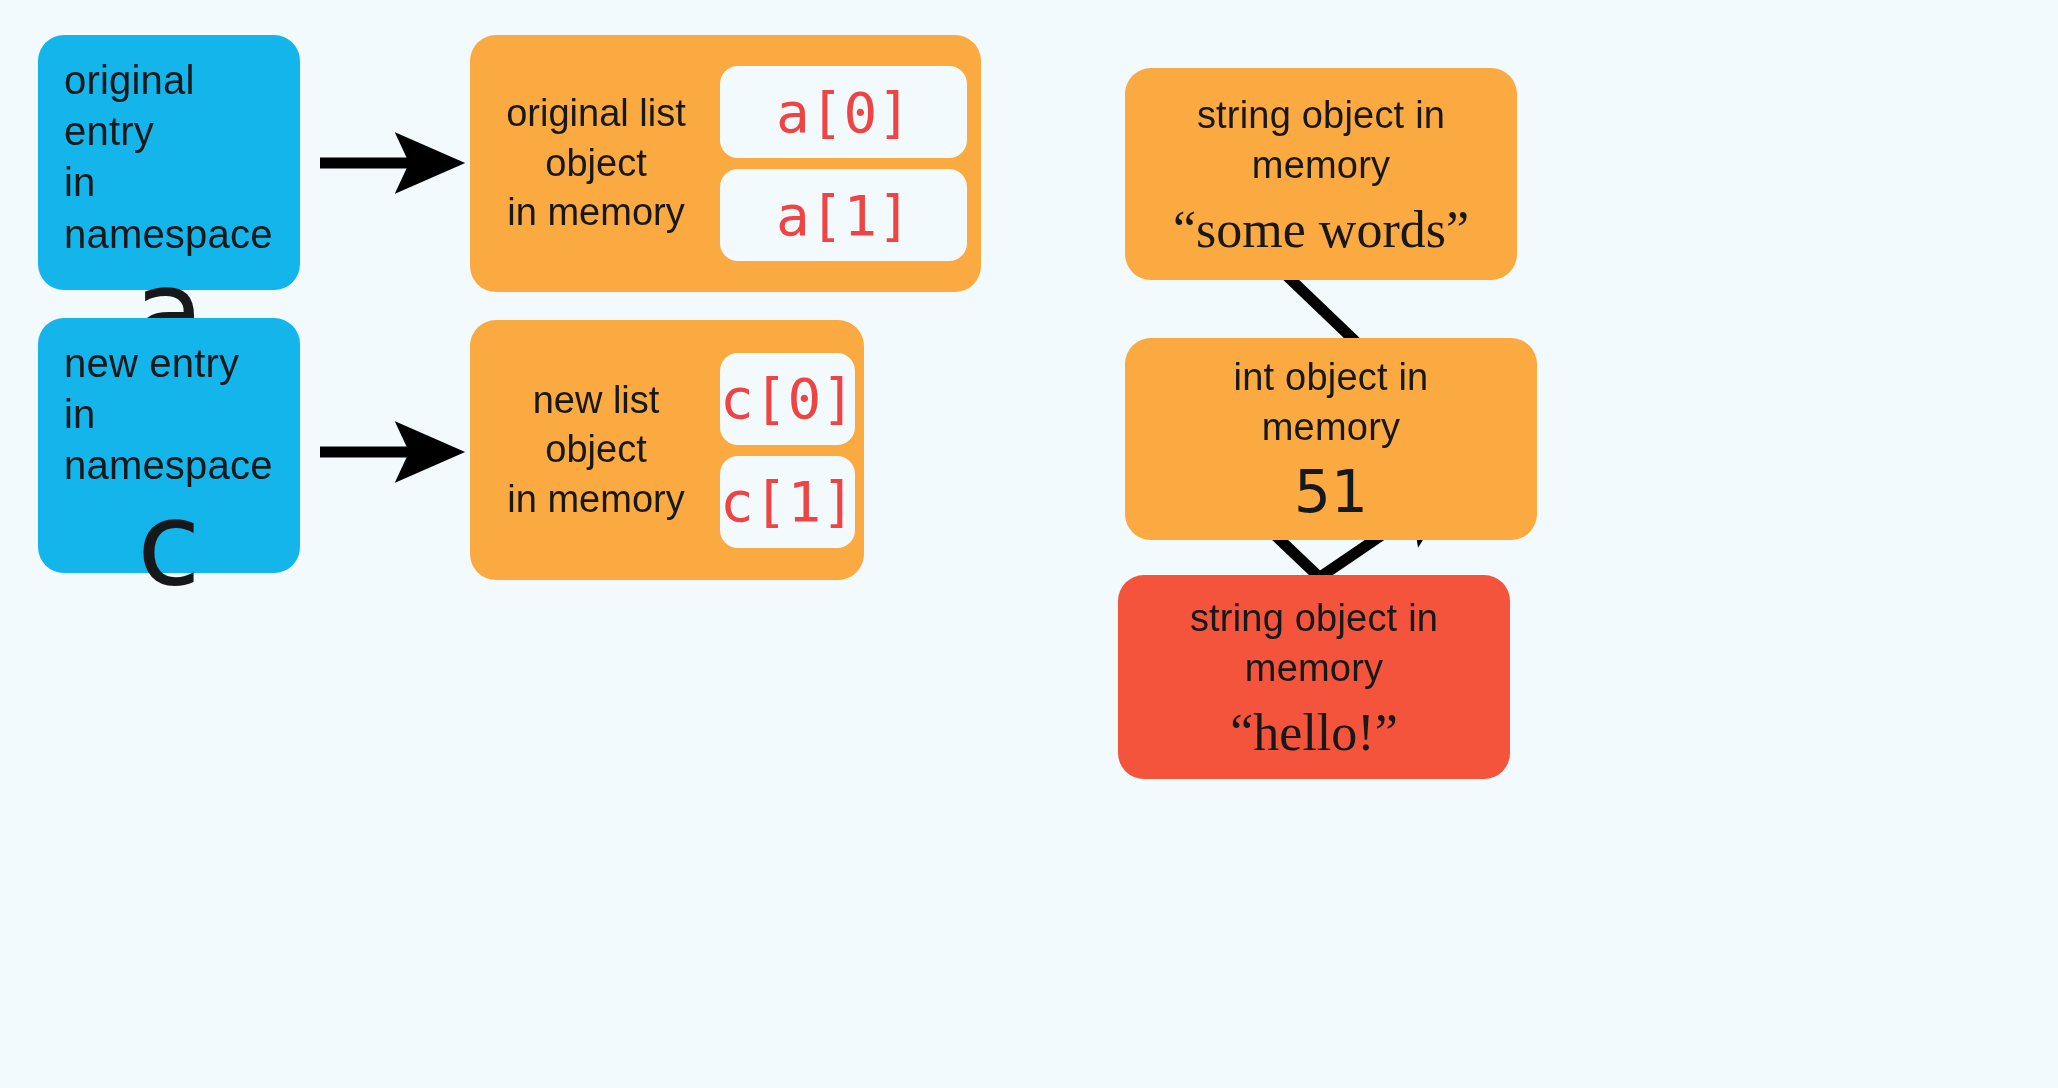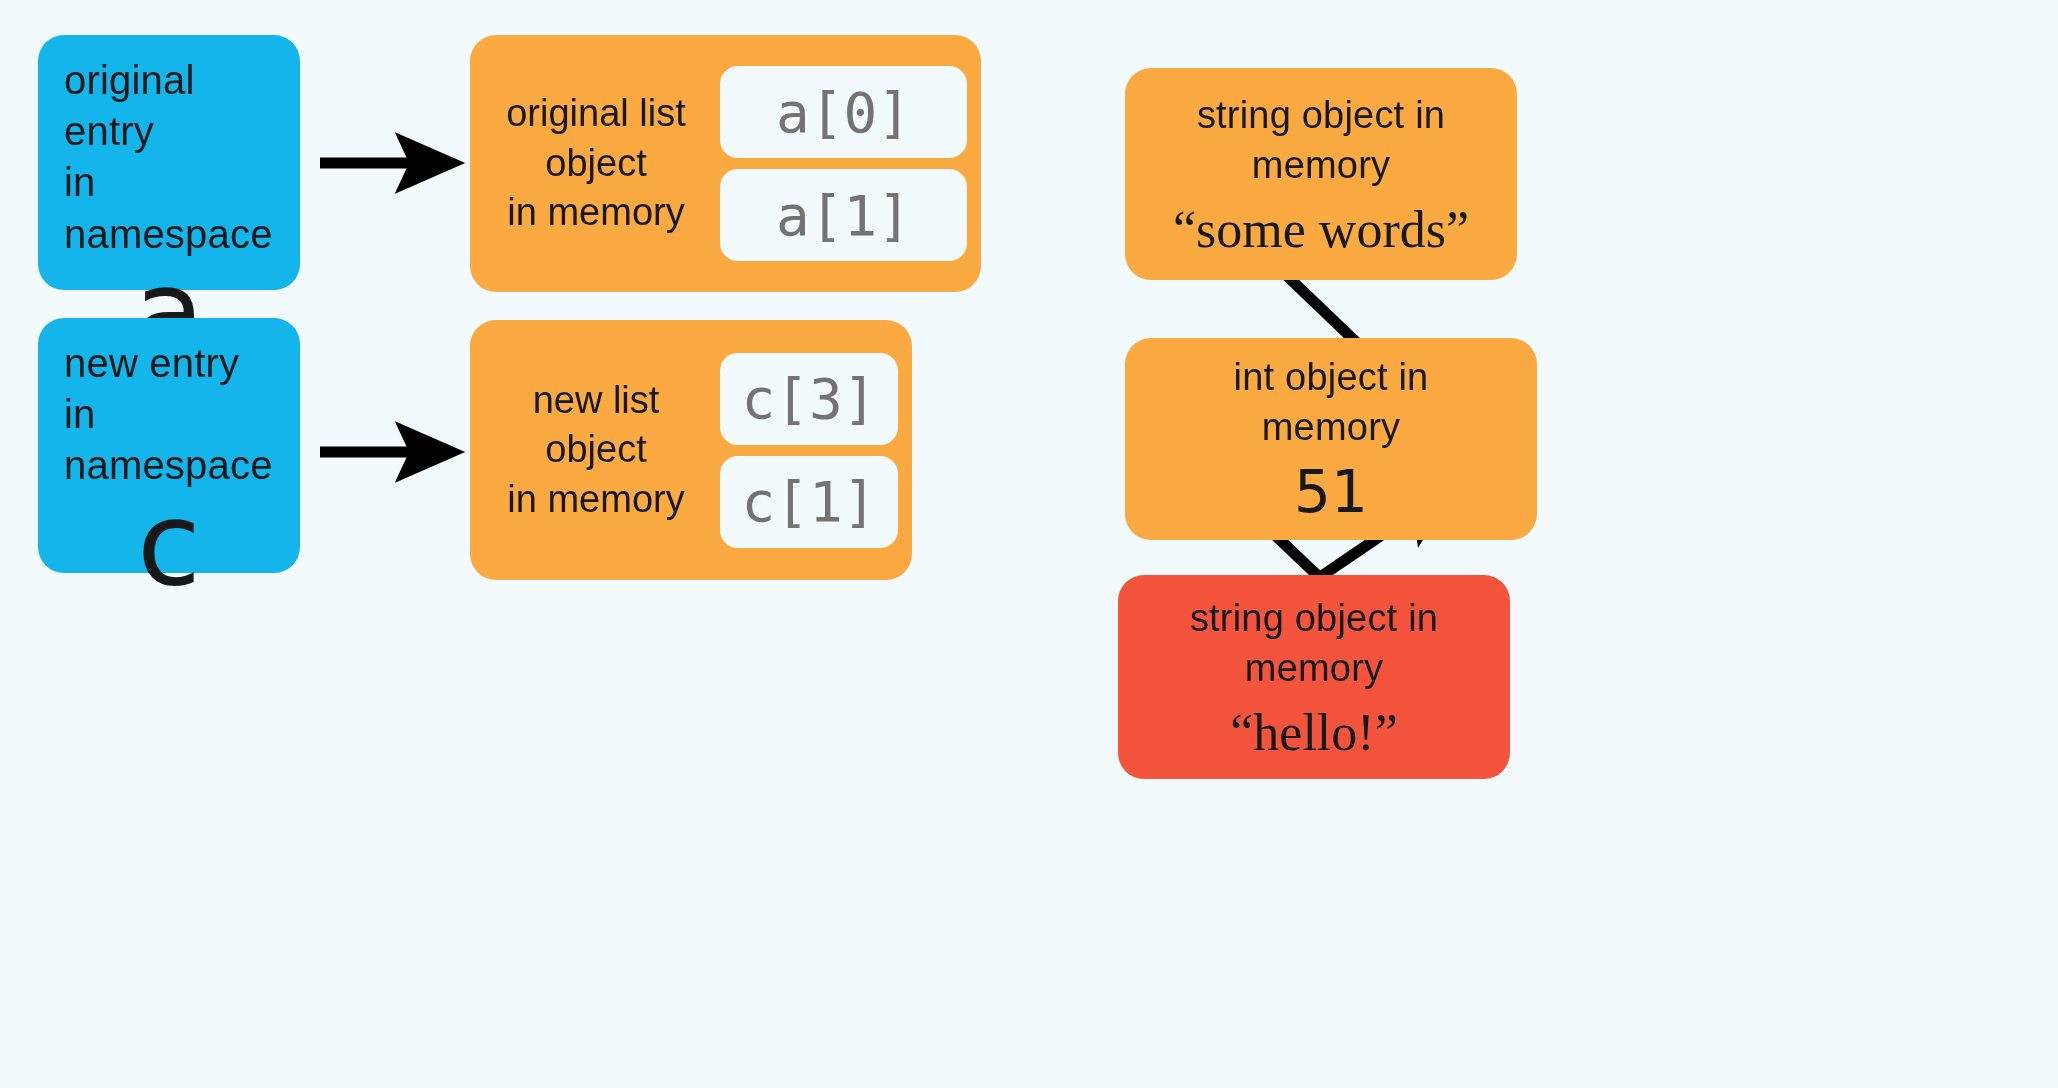--- a/index.html
+++ b/index.html
@@ -81,21 +81,21 @@
   }
   .cell {
     background: #f3fafd;
     border-radius: 18px;
     height: 92px;
     display: flex;
     align-items: center;
     justify-content: center;
     font-family: "DejaVu Sans Mono", monospace;
     font-size: 56px;
-    color: #737373;
+    color: #ef4444;
   }
 
   
   .obj-box {
     align-items: center;
     justify-content: center;
     padding: 16px 18px;
     text-align: center;
   }
   .obj-box .caption {
@@ -159,26 +159,26 @@
   <div class="box orange list-box" style="left:470px; top:35px; width:511px; height:257px;">
     <div class="list-label">original list
 object
 in memory</div>
     <div class="cells">
       <div class="cell">a[0]</div>
       <div class="cell">a[1]</div>
     </div>
   </div>
 
-  <div class="box orange list-box" style="left:470px; top:320px; width:442px; height:260px;">
+  <div class="box orange list-box" style="left:470px; top:320px; width:394px; height:260px;">
     <div class="list-label">new list
 object
 in memory</div>
     <div class="cells">
-      <div class="cell">c[3]</div>
+      <div class="cell">c[0]</div>
       <div class="cell">c[1]</div>
     </div>
   </div>
 
   <div class="box orange obj-box" style="left:1125px; top:68px; width:392px; height:212px;">
     <div class="caption">string object in
 memory</div>
     <div class="monoval">“some words”</div>
   </div>
 

